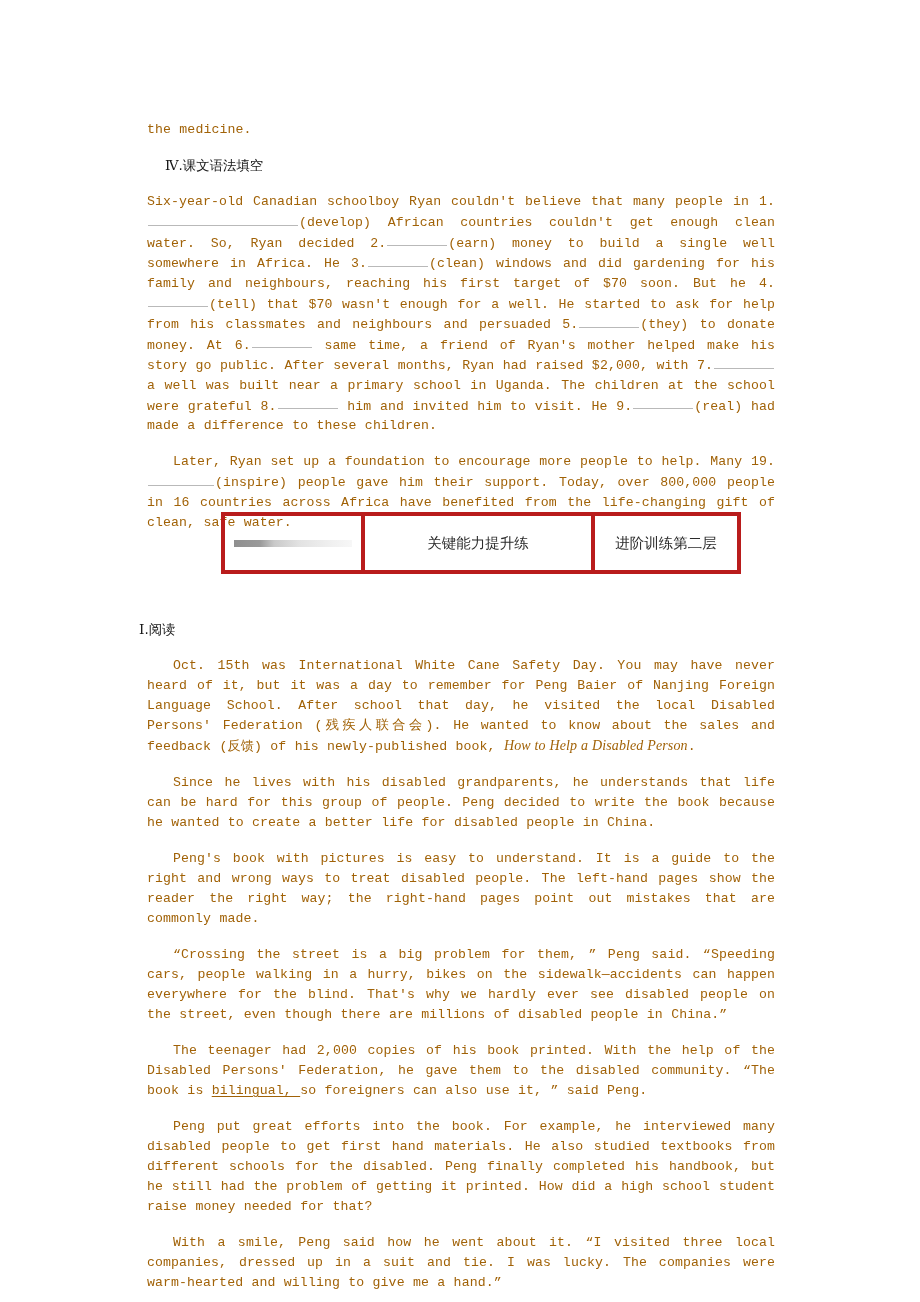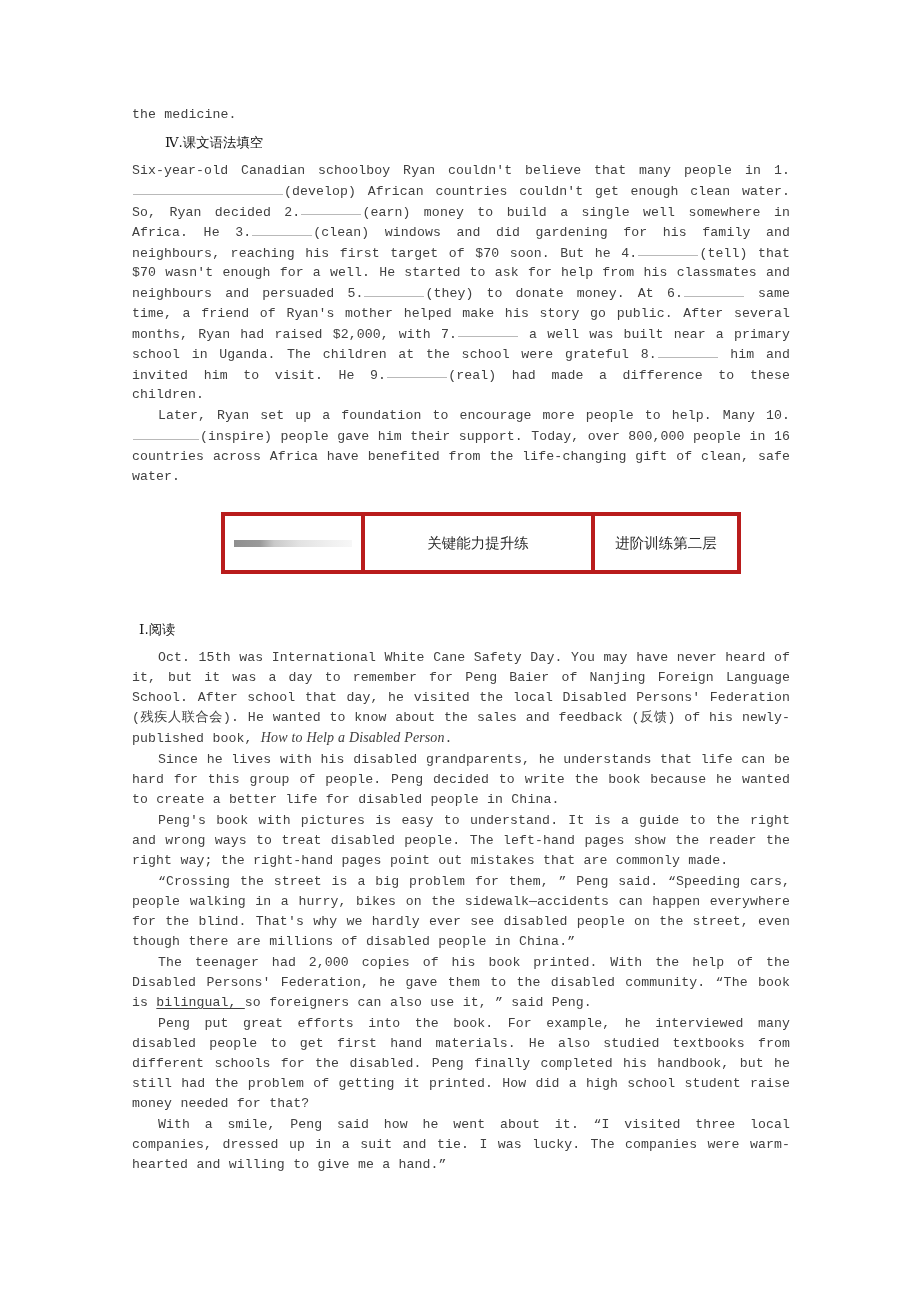--- a/index.html
+++ b/index.html
@@ -22,22 +22,22 @@
     top: 104px;
     width: 660px;
   }
 
   
   .line,
   .para {
     font-size: 13.2px;
     line-height: 20.0px;
     letter-spacing: 0.1px;
-    color: #404040;
-    margin: 1px;
+    color: #a16207;
+    margin: 16px;
     text-align: justify;
     text-justify: inter-word;
     word-spacing: 0.3px;
   }
   .para {
     text-indent: 26px;
   }
   .para.noindent { text-indent: 0; }
 
   .cn {
@@ -145,21 +145,21 @@
   <p class="heading-cn">
     <span class="rn">Ⅳ</span><span class="cn">.课文语法填空</span>
   </p>
 
   <p class="para noindent">
     <span> Six-year-old Canadian schoolboy Ryan couldn't believe that many people in</span>
     <span>1.</span><span class="blank wlong"></span><span>(develop)</span><span> African countries couldn't get enough clean water. So, Ryan decided </span><span>2.</span><span class="blank w2"></span><span>(earn)</span><span> money to build a single well somewhere in Africa. He </span><span>3.</span><span class="blank w2"></span><span>(clean)</span><span> windows and did gardening for his family and neighbours, reaching his first target of $70 soon. But he </span><span>4.</span><span class="blank w2"></span><span>(tell)</span><span> that $70 wasn't enough for a well. He started to ask for help from his classmates and neighbours and persuaded </span><span>5.</span><span class="blank w2"></span><span>(they)</span><span> to donate money. At </span><span>6.</span><span class="blank w2"></span><span> same time,  a friend of Ryan's mother helped make his story go public. After several months, Ryan had raised $2,000, with </span><span>7.</span><span class="blank w2"></span><span> a well was built near a primary school in Uganda. The children at the school were grateful </span><span>8.</span><span class="blank w2"></span><span> him and invited him to visit. He </span><span>9.</span><span class="blank w2"></span><span>(real)</span><span> had made a difference to these children.</span>
   </p>
 
   <p class="para">
-    <span>Later, Ryan set up a foundation to encourage more people to help. Many </span><span>10.</span><span class="blank w3"></span><span>(inspire)</span><span> people gave him their support. Today, over 800,000 people in 16 countries across Africa have benefited from the life-changing gift of clean,  safe water.</span>
+    <span>Later, Ryan set up a foundation to encourage more people to help. Many </span><span>19.</span><span class="blank w3"></span><span>(inspire)</span><span> people gave him their support. Today, over 800,000 people in 16 countries across Africa have benefited from the life-changing gift of clean,  safe water.</span>
   </p>
 
 </div>
 
 <div class="banner-wrap">
   <table class="banner">
     <tbody>
         <tr>
       <td class="c1">
         <div class="gradbar"></div>

